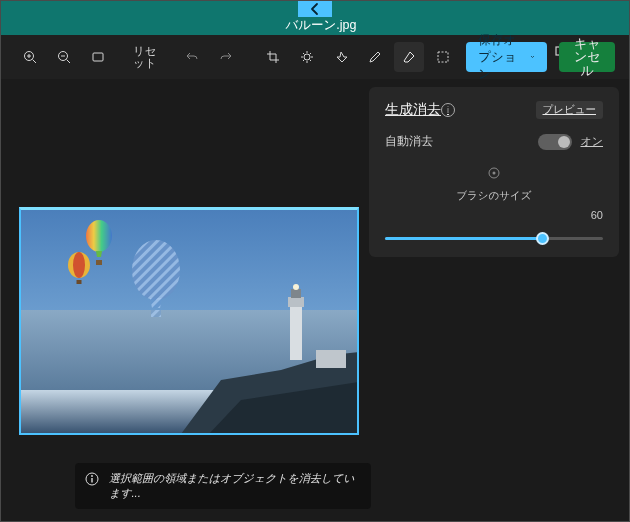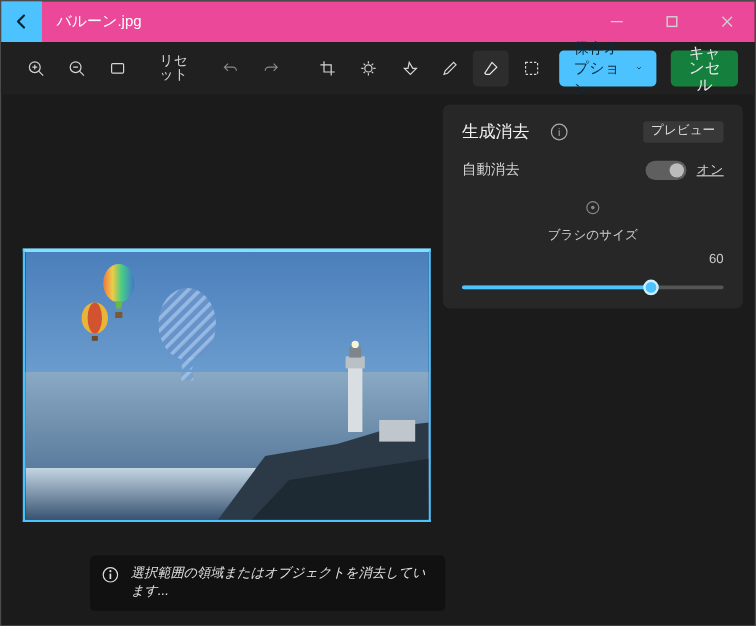--- a/index.html
+++ b/index.html
@@ -1,18 +1,18 @@
 <!DOCTYPE html>
 <html><head>
 <meta charset="utf-8">
 <style>
   * { margin:0; padding:0; box-sizing:border-box; font-family:"Segoe UI","Yu Gothic UI",sans-serif; }
   body { width:630px; height:522px; background:#1b1b1b; color:#e8e8e8; overflow:hidden; border:1px solid #4a4a4a; position:relative; }
   
-  .titlebar { height:34px; display:flex; align-items:center; background:#ec4899; }
+  .titlebar { height:34px; display:flex; align-items:center; background:#0f766e;flex-direction:column; }
   .back-btn { width:34px; height:34px; background:#4cc2ff; display:flex; align-items:center; justify-content:center; color:#062433; }
   .title { padding-left:12px; font-size:12.5px; color:#ffffff; }
   .win-controls { margin-left:auto; display:flex; }
   .win-btn { width:46px; height:34px; display:flex; align-items:center; justify-content:center; color:#d0d0d0; }
   
   .toolbar { height:44px; display:flex; align-items:center; padding:0 14px; gap:4px; background:#202020; }
   .tool, .reset-btn { height:30px; min-width:30px; padding:0 6px; border-radius:4px; display:flex; align-items:center; justify-content:center; color:#d5d5d5; font-size:13px; }
   .reset-btn { font-size:11.5px; line-height:1.05; text-align:center; padding:0 8px; }
   .tool.active { background:#2d2d2d; }
   .spacer { flex:1; }
@@ -20,21 +20,21 @@
   .cancel-btn { height:30px; padding:0 10px; background:#15803d; border-radius:4px; display:flex; align-items:center; font-size:13px; margin-left:8px; line-height:1.05; text-align:center;}
   
   .main { position:absolute; top:78px; left:0; right:0; bottom:0; display:flex; }
   .canvas-wrap { flex:1; position:relative;font-style:italic; }
   .canvas { position:absolute; top:128px; left:18px; width:340px; height:228px; border:2px solid #4cc2ff; border-top:3px solid #7fe0ff; overflow:hidden; }
   .canvas svg { display:block; }
   .tip-bar { position:absolute; left:74px; bottom:12px; width:296px; background:#111; border-radius:4px; padding:8px 10px 8px 34px; font-size:11px; line-height:1.35; color:#e2e2e2; }
   .tip-bar .tip-icon { position:absolute; left:10px; top:9px; }
   
   .panel { width:250px; background:#272727; padding:14px 16px; border-radius:6px; margin:8px 10px 0 0; height:170px; }
-  .panel-row { display:flex; align-items:center; gap:18px; margin-bottom:14px; font-size:13px; }
+  .panel-row { display:flex; align-items:center; gap:0; margin-bottom:14px; font-size:13px;text-decoration:underline; }
   .panel-title { color:#f2f2f2; font-size:14px; }
   .info-icon { width:14px; height:14px; border:1px solid #aaa; border-radius:50%; display:inline-flex; align-items:center; justify-content:center; font-size:9px; color:#aaa; }
   .chip { background:#383838; border-radius:3px; padding:3px 7px; font-size:10.5px; color:#ddd; line-height:1.1; margin-left:auto;}
   .switch-row { display:flex; align-items:center; font-size:12px; color:#d2d2d2; margin-bottom:16px;margin-top:12px;}
   .switch { margin-left:auto; width:34px; height:16px; border-radius:10px; background:#5f5f5f; position:relative; }
   .switch::after { content:""; position:absolute; width:12px; height:12px; border-radius:50%; background:#bcbcbc; top:2px; right:2px; }
   .switch-label { font-size:11px; color:#ccc; margin-left:8px;text-decoration:underline;}
   .slider-row { display:flex; align-items:center; font-size:11px; color:#ccc; gap:8px;flex-direction:column;}
   .slider-row .target-icon { color:#888;}
   .slider-label { font-size:10.5px; line-height:1.05;}

